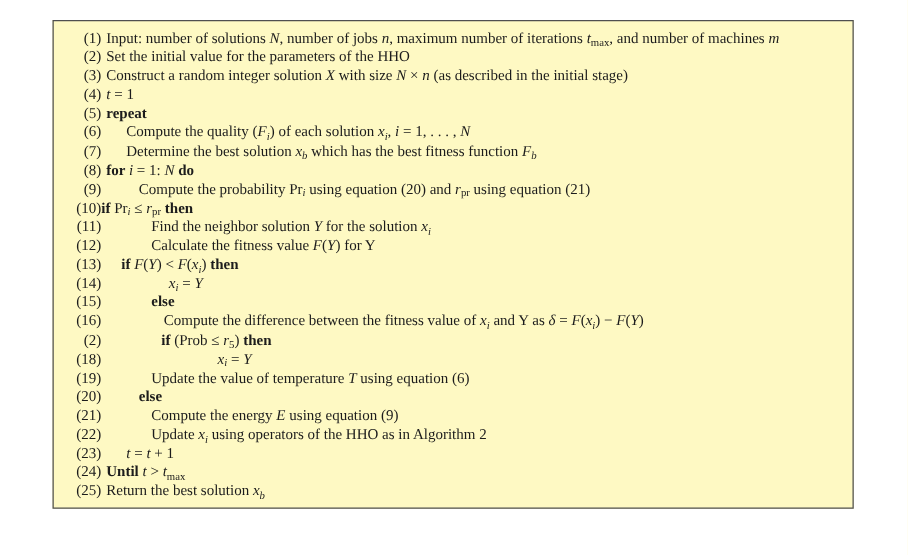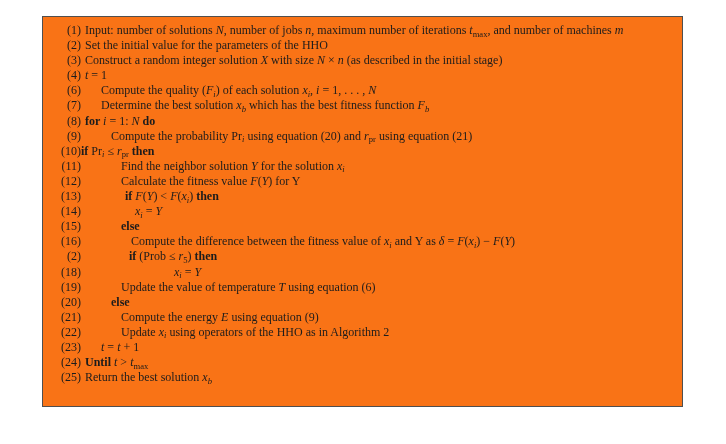--- a/index.html
+++ b/index.html
@@ -19,21 +19,21 @@
     color: #1c1c1c;
   }
   .algo-box {
     position: absolute;
     left: 42px;
     top: 16px;
     width: 641px;
     height: 391px;
     box-sizing: border-box;
     border: 1.4px solid #4f4f4f;
-    background: #f97316;
+    background: #fef9c3;
     padding: 6px 6px 0 8px;
   }
   .lines {
     width: 100%;
   }
   .line {
     white-space: nowrap;
     font-size: 12px;
     line-height: 15.1px;
     height: 15.1px;
@@ -57,28 +57,29 @@
 </head>
 <body>
 
 <div class="page">
   <div class="algo-box">
     <div class="lines" id="algo-lines">
         <div class="line"><span class="num">(1)</span><span class="txt" style="padding-left: 4px;"><span>Input: number of solutions </span><span class="it">N</span><span>, number of jobs </span><span class="it">n</span><span>, maximum number of iterations </span><span class="it">t</span><span class="sub">max</span><span>, and number of machines </span><span class="it">m</span></span></div>
         <div class="line"><span class="num">(2)</span><span class="txt" style="padding-left: 4px;"><span>Set the initial value for the parameters of the HHO</span></span></div>
         <div class="line"><span class="num">(3)</span><span class="txt" style="padding-left: 4px;"><span>Construct a random integer solution </span><span class="it">X</span><span> with size </span><span class="it">N</span><span> × </span><span class="it">n</span><span> (as described in the initial stage)</span></span></div>
         <div class="line"><span class="num">(4)</span><span class="txt" style="padding-left: 4px;"><span class="it">t</span><span> = 1</span></span></div>
+        <div class="line"><span class="num">(5)</span><span class="txt" style="padding-left: 4px;"><span class="bd">repeat</span></span></div>
         <div class="line"><span class="num">(6)</span><span class="txt" style="padding-left: 20px;"><span>Compute the quality (</span><span class="it">F</span><span class="sub it">i</span><span>) of each solution </span><span class="it">x</span><span class="sub it">i</span><span>, </span><span class="it">i</span><span> = 1, . . . , </span><span class="it">N</span></span></div>
         <div class="line"><span class="num">(7)</span><span class="txt" style="padding-left: 20px;"><span>Determine the best solution </span><span class="it">x</span><span class="sub it">b</span><span> which has the best fitness function </span><span class="it">F</span><span class="sub it">b</span></span></div>
         <div class="line"><span class="num">(8)</span><span class="txt" style="padding-left: 4px;"><span class="bd">for </span><span class="it">i</span><span> = 1: </span><span class="it">N</span><span> </span><span class="bd">do</span></span></div>
         <div class="line"><span class="num">(9)</span><span class="txt" style="padding-left: 30px;"><span>Compute the probability Pr</span><span class="sub it">i</span><span> using equation (20) and </span><span class="it">r</span><span class="sub">pr</span><span> using equation (21)</span></span></div>
         <div class="line"><span class="num">(10)</span><span class="txt" style=""><span class="bd">if</span><span> Pr</span><span class="sub it">i</span><span> ≤ </span><span class="it">r</span><span class="sub">pr</span><span> </span><span class="bd">then</span></span></div>
         <div class="line"><span class="num">(11)</span><span class="txt" style="padding-left: 40px;"><span>Find the neighbor solution </span><span class="it">Y</span><span> for the solution </span><span class="it">x</span><span class="sub it">i</span></span></div>
         <div class="line"><span class="num">(12)</span><span class="txt" style="padding-left: 40px;"><span>Calculate the fitness value </span><span class="it">F</span><span>(</span><span class="it">Y</span><span>) for Y</span></span></div>
-        <div class="line"><span class="num">(13)</span><span class="txt" style="padding-left: 44px;"><span class="bd">if</span><span> </span><span class="it">F</span><span>(</span><span class="it">Y</span><span>) &lt; </span><span class="it">F</span><span>(</span><span class="it">x</span><span class="sub it">i</span><span>) </span><span class="bd">then</span></span></div>
+        <div class="line"><span class="num">(13)</span><span class="txt" style="padding-left: 16px;"><span class="bd">if</span><span> </span><span class="it">F</span><span>(</span><span class="it">Y</span><span>) &lt; </span><span class="it">F</span><span>(</span><span class="it">x</span><span class="sub it">i</span><span>) </span><span class="bd">then</span></span></div>
         <div class="line"><span class="num">(14)</span><span class="txt" style="padding-left: 54px;"><span class="it">x</span><span class="sub it">i</span><span> = </span><span class="it">Y</span></span></div>
         <div class="line"><span class="num">(15)</span><span class="txt" style="padding-left: 40px;"><span class="bd">else</span></span></div>
         <div class="line"><span class="num">(16)</span><span class="txt" style="padding-left: 50px;"><span>Compute the difference between the fitness value of </span><span class="it">x</span><span class="sub it">i</span><span> and Y as </span><span class="it">δ</span><span> = </span><span class="it">F</span><span>(</span><span class="it">x</span><span class="sub it">i</span><span>) − </span><span class="it">F</span><span>(</span><span class="it">Y</span><span>)</span></span></div>
         <div class="line"><span class="num">(2)</span><span class="txt" style="padding-left: 48px;"><span class="bd">if</span><span> (Prob ≤ </span><span class="it">r</span><span class="sub">5</span><span>) </span><span class="bd">then</span></span></div>
         <div class="line"><span class="num">(18)</span><span class="txt" style="padding-left: 93px;"><span class="it">x</span><span class="sub it">i</span><span> = </span><span class="it">Y</span></span></div>
         <div class="line"><span class="num">(19)</span><span class="txt" style="padding-left: 40px;"><span>Update the value of temperature </span><span class="it">T</span><span> using equation (6)</span></span></div>
         <div class="line"><span class="num">(20)</span><span class="txt" style="padding-left: 30px;"><span class="bd">else</span></span></div>
         <div class="line"><span class="num">(21)</span><span class="txt" style="padding-left: 40px;"><span>Compute the energy </span><span class="it">E</span><span> using equation (9)</span></span></div>
         <div class="line"><span class="num">(22)</span><span class="txt" style="padding-left: 40px;"><span>Update </span><span class="it">x</span><span class="sub it">i</span><span> using operators of the HHO as in Algorithm 2</span></span></div>
         <div class="line"><span class="num">(23)</span><span class="txt" style="padding-left: 20px;"><span class="it">t</span><span> = </span><span class="it">t</span><span> + 1</span></span></div>

